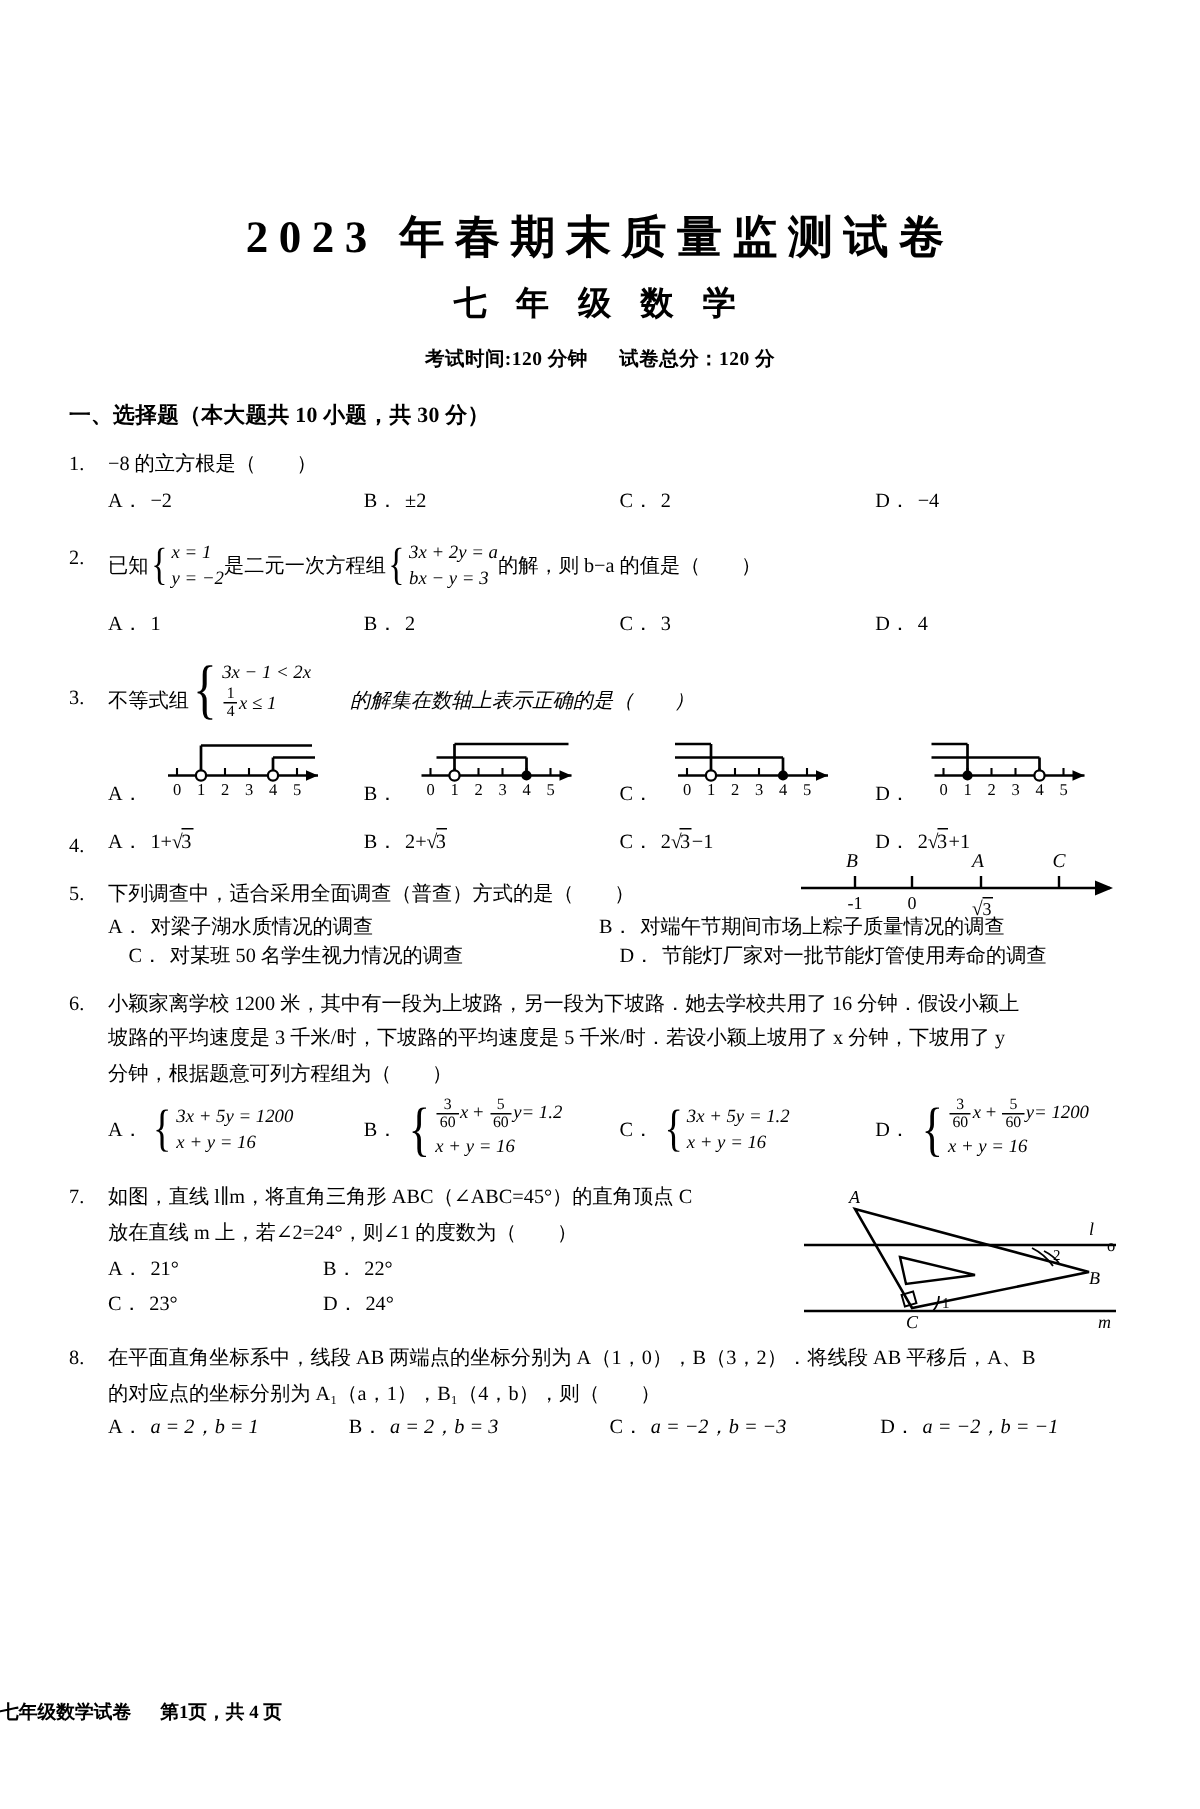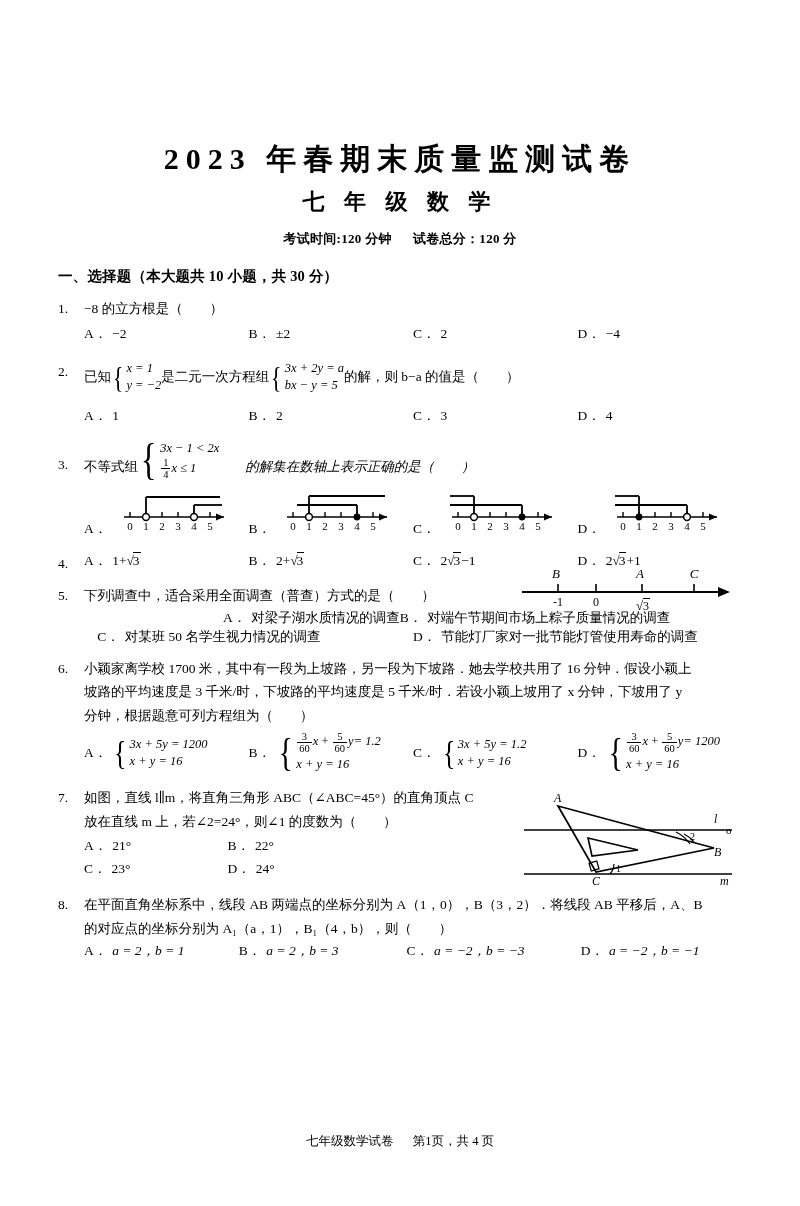--- a/index.html
+++ b/index.html
@@ -15,21 +15,21 @@
     font-family: "Liberation Serif", "DejaVu Serif", serif;
     color: #000000;
     overflow: hidden;
   }
   .page {
     position: absolute;
     left: 0; top: 0;
     width: 800px;
     height: 1206px;
     box-sizing: border-box;
-    padding: 0 58px;
+    padding: 0 46px;
   }
 
   
   .doc-title {
     text-align: center;
     font-size: 30px;
     font-weight: bold;
     letter-spacing: 7px;
     margin: 142px 0 0 0;
     font-family: "Liberation Serif", "DejaVu Serif", serif;
@@ -148,23 +148,22 @@
     right: 0;
     top: 0;
   }
 
   
   .footer {
     position: absolute;
     left: 0;
     right: 0;
     bottom: 56px;
-    text-align: center;
     font-size: 12.5px;
-    font-weight: normal;
+    font-weight: bold;
   }
   .footer .sp { display: inline-block; width: 13px; }
 </style>
 </head>
 <body>
 
 <div class="page">
 
   <div class="doc-title">2023 年春期末质量监测试卷</div>
   <div class="doc-subtitle">七 年 级 数 学</div>
@@ -206,21 +205,21 @@
         <span class="sys-rows">
           <span class="mi">x = 1</span>
           <span class="mi">y = −2</span>
         </span>
       </span>
       <span>是二元一次方程组</span>
       <span class="sys">
         <span class="brace">{</span>
         <span class="sys-rows">
           <span class="mi">3x + 2y = a</span>
-          <span class="mi">bx − y = 5</span>
+          <span class="mi">bx − y = 3</span>
         </span>
       </span>
       <span>的解，则 b−a 的值是（　　）</span>
     </div>
   </div>
   <div class="opts-row w4" style="margin-top:13px;">
     <div class="opt">
       <span class="opt-lbl">A．</span><span>1</span>
     </div>
     <div class="opt">
@@ -394,40 +393,40 @@
     </div>
   </div>
 
   <div class="q" style="margin-top:14px;">
     <span class="q-num">5.</span>
     <div class="q-body">
       <span class="q-stem">下列调查中，适合采用全面调查（普查）方式的是（　　）</span>
     </div>
   </div>
   <div class="opts-row w2" style="margin-top:1px;">
-    <div class="opt" style="width:48%;text-align:right;">
+    <div class="opt" style="width:48%;">
       <span class="opt-lbl">A．</span><span>对梁子湖水质情况的调查</span>
     </div>
     <div class="opt">
       <span class="opt-lbl">B．</span><span>对端午节期间市场上粽子质量情况的调查</span>
     </div>
   </div>
   <div class="opts-row w2" style="margin-top:1px;justify-content:flex-end;">
     <div class="opt" style="width:48%;">
       <span class="opt-lbl">C．</span><span>对某班 50 名学生视力情况的调查</span>
     </div>
     <div class="opt">
       <span class="opt-lbl">D．</span><span>节能灯厂家对一批节能灯管使用寿命的调查</span>
     </div>
   </div>
 
   <div class="q" style="margin-top:11px;">
     <span class="q-num">6.</span>
     <div class="q-body">
-      <div>小颖家离学校 1700 米，其中有一段为上坡路，另一段为下坡路．她去学校共用了 16 分钟．假设小颖上</div>
+      <div>小颖家离学校 1200 米，其中有一段为上坡路，另一段为下坡路．她去学校共用了 16 分钟．假设小颖上</div>
       <div>坡路的平均速度是 3 千米/时，下坡路的平均速度是 5 千米/时．若设小颖上坡用了 x 分钟，下坡用了 y</div>
       <div>分钟，根据题意可列方程组为（　　）</div>
     </div>
   </div>
   <div class="opts-row w4" style="margin-top:4px;align-items:center;">
 
     <div class="opt" style="display:flex;align-items:center;">
       <span class="opt-lbl">A．</span>
       <span class="sys">
         <span class="brace" style="font-size:34px;">{</span>

